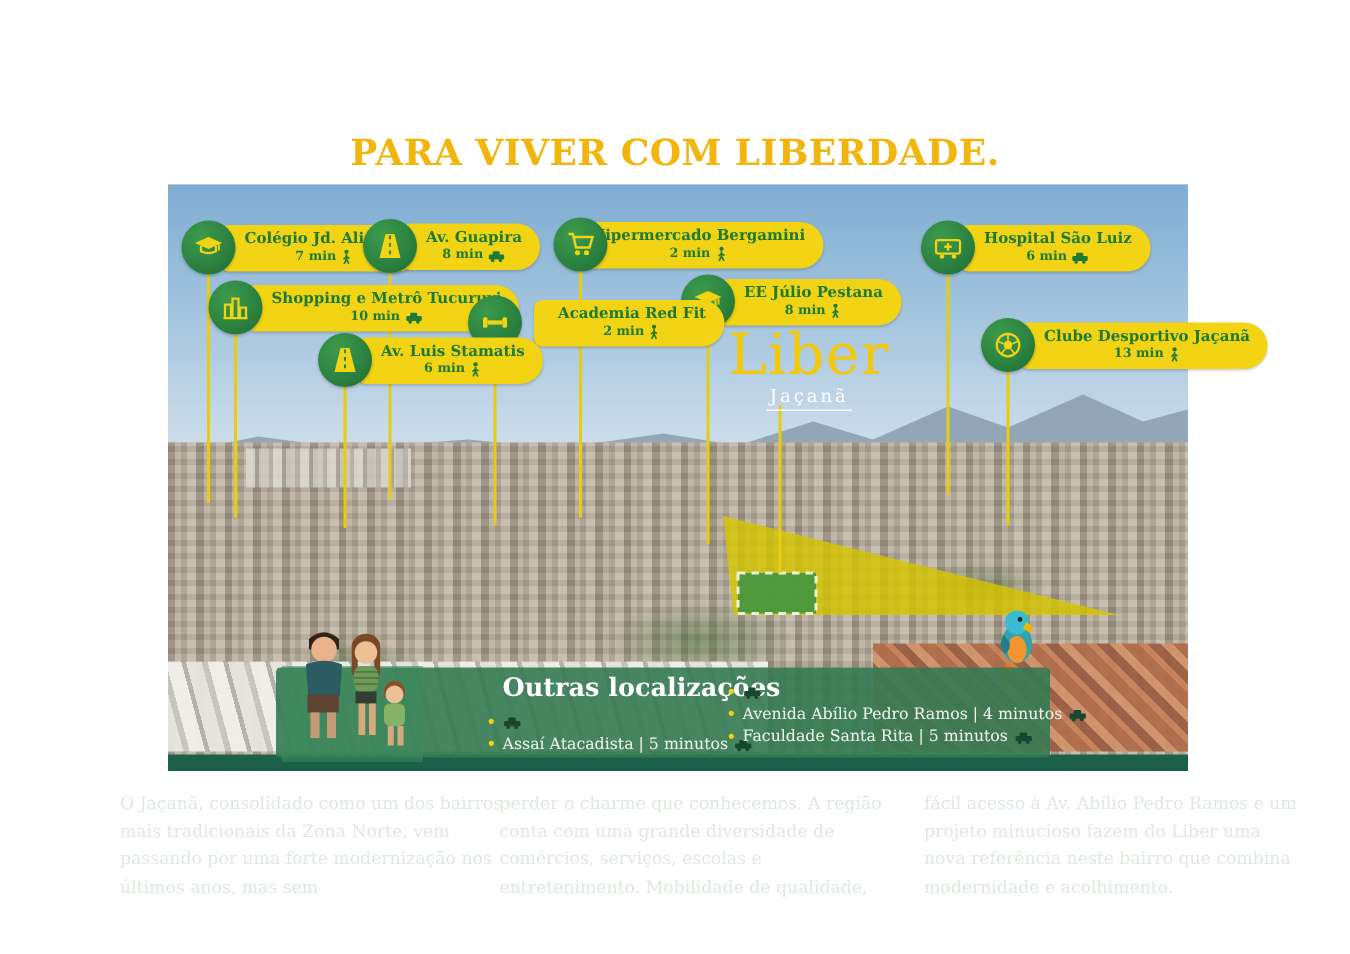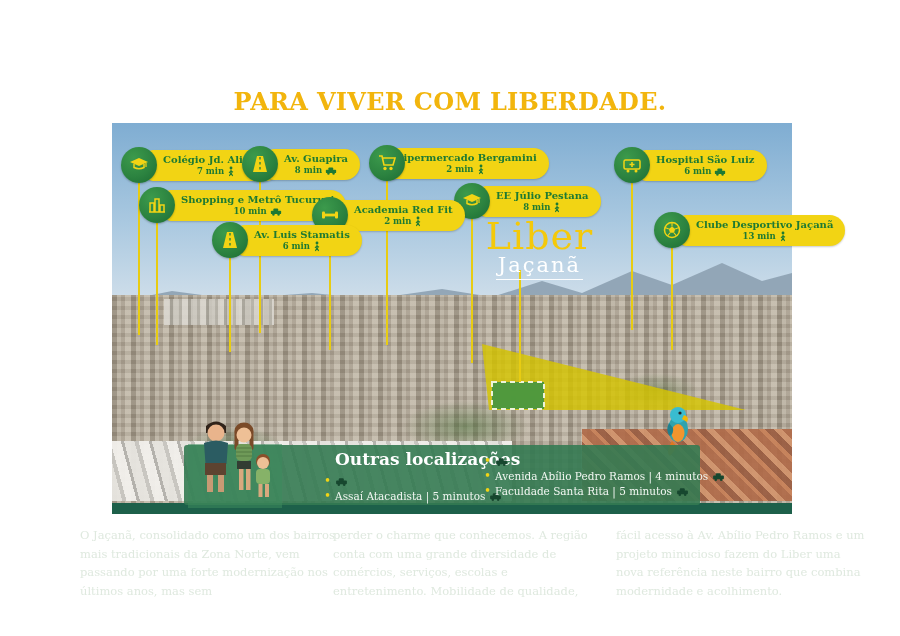--- a/index.html
+++ b/index.html
@@ -43,21 +43,21 @@
   .pin-circle{width:36px;height:36px;border-radius:50%;
     background:radial-gradient(circle at 35% 30%, #3c9a4c 0%, #2c8340 55%, #1b6b33 100%);
     display:flex;align-items:center;justify-content:center;box-shadow:0 1px 2px rgba(0,0,0,.25);}
   .pin-label{background:#f2d414;border-radius:6px 16px 16px 6px;color:#1e7a33;
     padding:4px 12px 4px 16px;text-align:center;white-space:nowrap;box-shadow:0 1px 2px rgba(0,0,0,.2);}
   .pin-name{font-size:10px;font-weight:700;line-height:12px;}
   .pin-time{font-size:8.5px;font-weight:600;line-height:11px;display:flex;align-items:center;justify-content:center;gap:3px;}
   
   .logo{left:467px;top:219px;width:145px;text-align:center;}
   .logo-brand{color:#f4c90b;font-size:38px;font-weight:400;line-height:34px;letter-spacing:1px;}
-  .logo-district{color:#ffffff;font-size:21px;letter-spacing:2px;display:inline-block;
+  .logo-district{color:#ffffff;font-size:12px;letter-spacing:2px;display:inline-block;
     border-bottom:1.5px solid rgba(255,255,255,.95);padding:0 2px 2px 2px;}
   
   .panel{left:184px;top:445px;width:516px;height:60px;background:rgba(52,122,82,.9);border-radius:3px;}
   .panel-heading{position:absolute;left:151px;top:4px;color:#ffffff;font-size:17px;font-weight:600;}
   .loclist{position:absolute;margin:0;padding:0;list-style:none;}
   .loclist li{color:#f2f7f2;font-size:10.5px;line-height:15px;display:flex;align-items:center;gap:4px;white-space:nowrap;}
   .bullet{color:#f2d414;font-size:12px;}
   .list-left{left:140px;top:29px;}
   .list-right{left:300px;top:9px;}
   .family{left:188px;top:416px;width:94px;height:92px;}
@@ -214,21 +214,21 @@
     </div>
 </div>
 <div class="abs pin-circle" style="left:454px;top:183px;">
   <svg width="20" height="20" viewBox="0 0 20 20">
       <path d="M10 3 L19 7 L10 11 L1 7 Z" fill="#f2d414"></path>
       <path d="M5 9 v3.5 q5 2.5 10 0 V9" fill="none" stroke="#f2d414" stroke-width="1.5"></path>
       <path d="M17 8 v4" stroke="#f2d414" stroke-width="1.2"></path>
     </svg>
 </div>
 
-<div class="abs pin-label" style="left:338px;top:200px;">
+<div class="abs pin-label" style="left:356px;top:200px;">
   <div class="pin-name">Academia Red Fit</div>
   <div class="pin-time">
       <span>2 min</span>
     <svg width="8" height="11" viewBox="0 0 10 13">
         <circle cx="5" cy="2" r="1.8" fill="#1e7a33"></circle>
         <path d="M5 4 v4 M5 6 l-2.5 2 M5 6 l2.5 1.5 M5 8 l-2 4 M5 8 l2 4" stroke="#1e7a33" stroke-width="1.4" fill="none"></path>
       </svg>
     </div>
 </div>
 <div class="abs pin-circle" style="left:312px;top:197px;">

